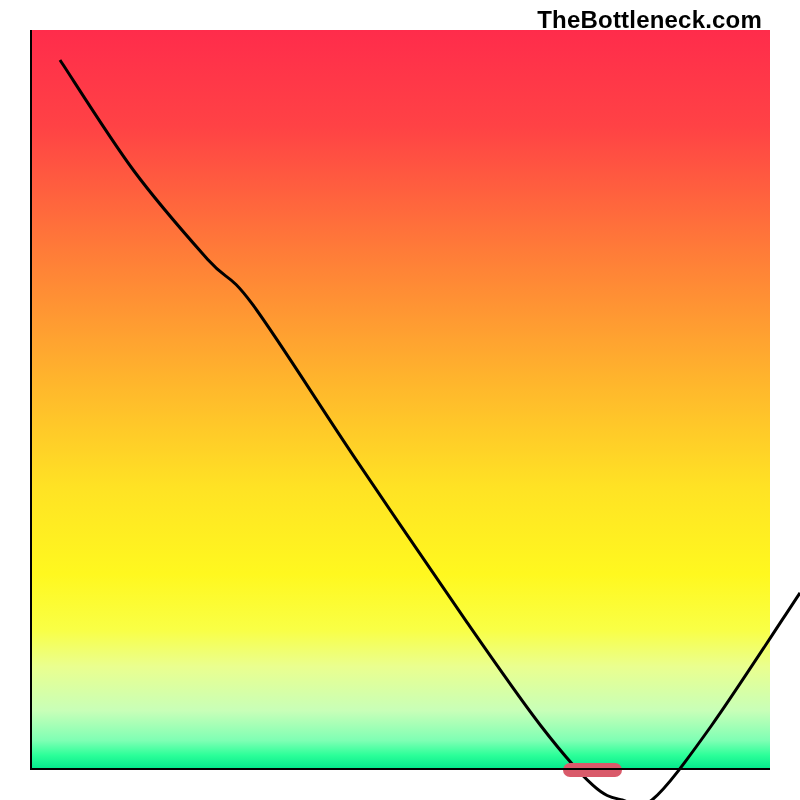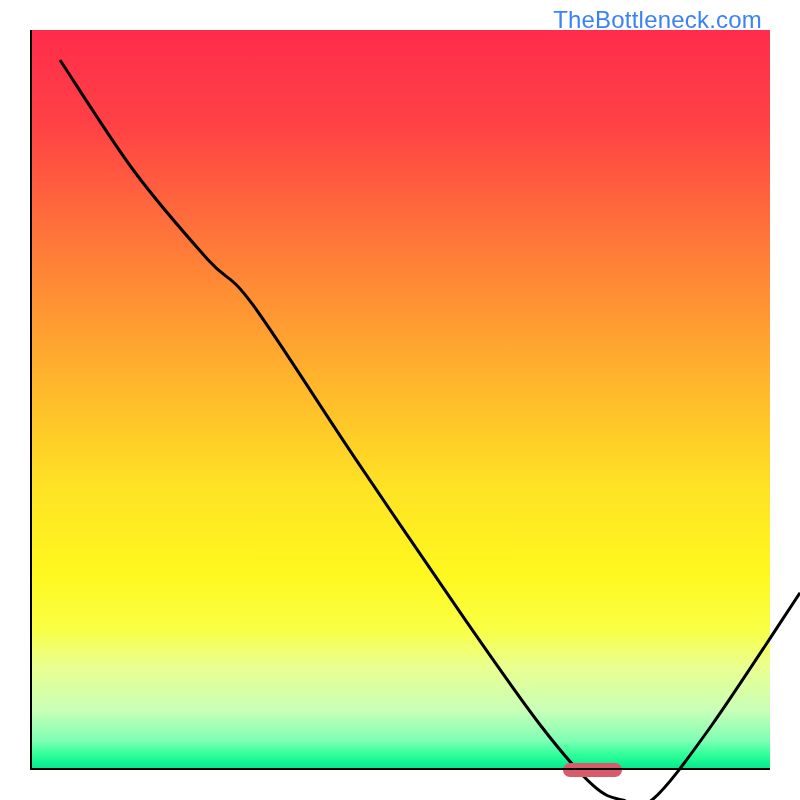--- a/index.html
+++ b/index.html
@@ -1,19 +1,19 @@
 <!DOCTYPE html>
 <html><head>
 <meta charset="utf-8">
 <style>
   * { margin: 0; padding: 0; box-sizing: border-box; }
   body { width: 800px; height: 800px; background: #fff; position: relative; font-family: Arial, sans-serif; }
   .chart-container { position: absolute; left: 30px; top: 30px; width: 740px; height: 740px; }
   .plot-area { position: absolute; left: 0; top: 0; width: 740px; height: 740px; background: linear-gradient(to bottom, #ff2c4b 0%, #ff4245 13%, #ff7c38 30%, #ffb72c 48%, #ffe324 62%, #fff81f 73.5%, #f9ff45 81%, #eaff8f 86%, #c8ffb8 92%, #7fffb4 96%, #2cff99 98%, #00e68a 100%); }
-  .watermark { position: absolute; top: 6px; right: 38px; color: #3b82f6; font-size: 24px; font-weight: 400; letter-spacing: 0.2px; }
+  .watermark { position: absolute; top: 6px; right: 38px; color: #000000; font-size: 24px; font-weight: 700; letter-spacing: 0.2px; }
   .axis-line { position: absolute; background: #000; }
   .y-axis { left: 30px; top: 30px; width: 2px; height: 740px; }
   .x-axis { left: 30px; top: 768px; width: 740px; height: 2px; }
   .curve-svg { position: absolute; left: 30px; top: 30px; width: 740px; height: 740px; overflow: visible; }
   .marker { position: absolute; background: #d95a6a; border-radius: 8px; }
 </style>
 </head>
 <body>
 
 <div class="watermark">TheBottleneck.com</div>

